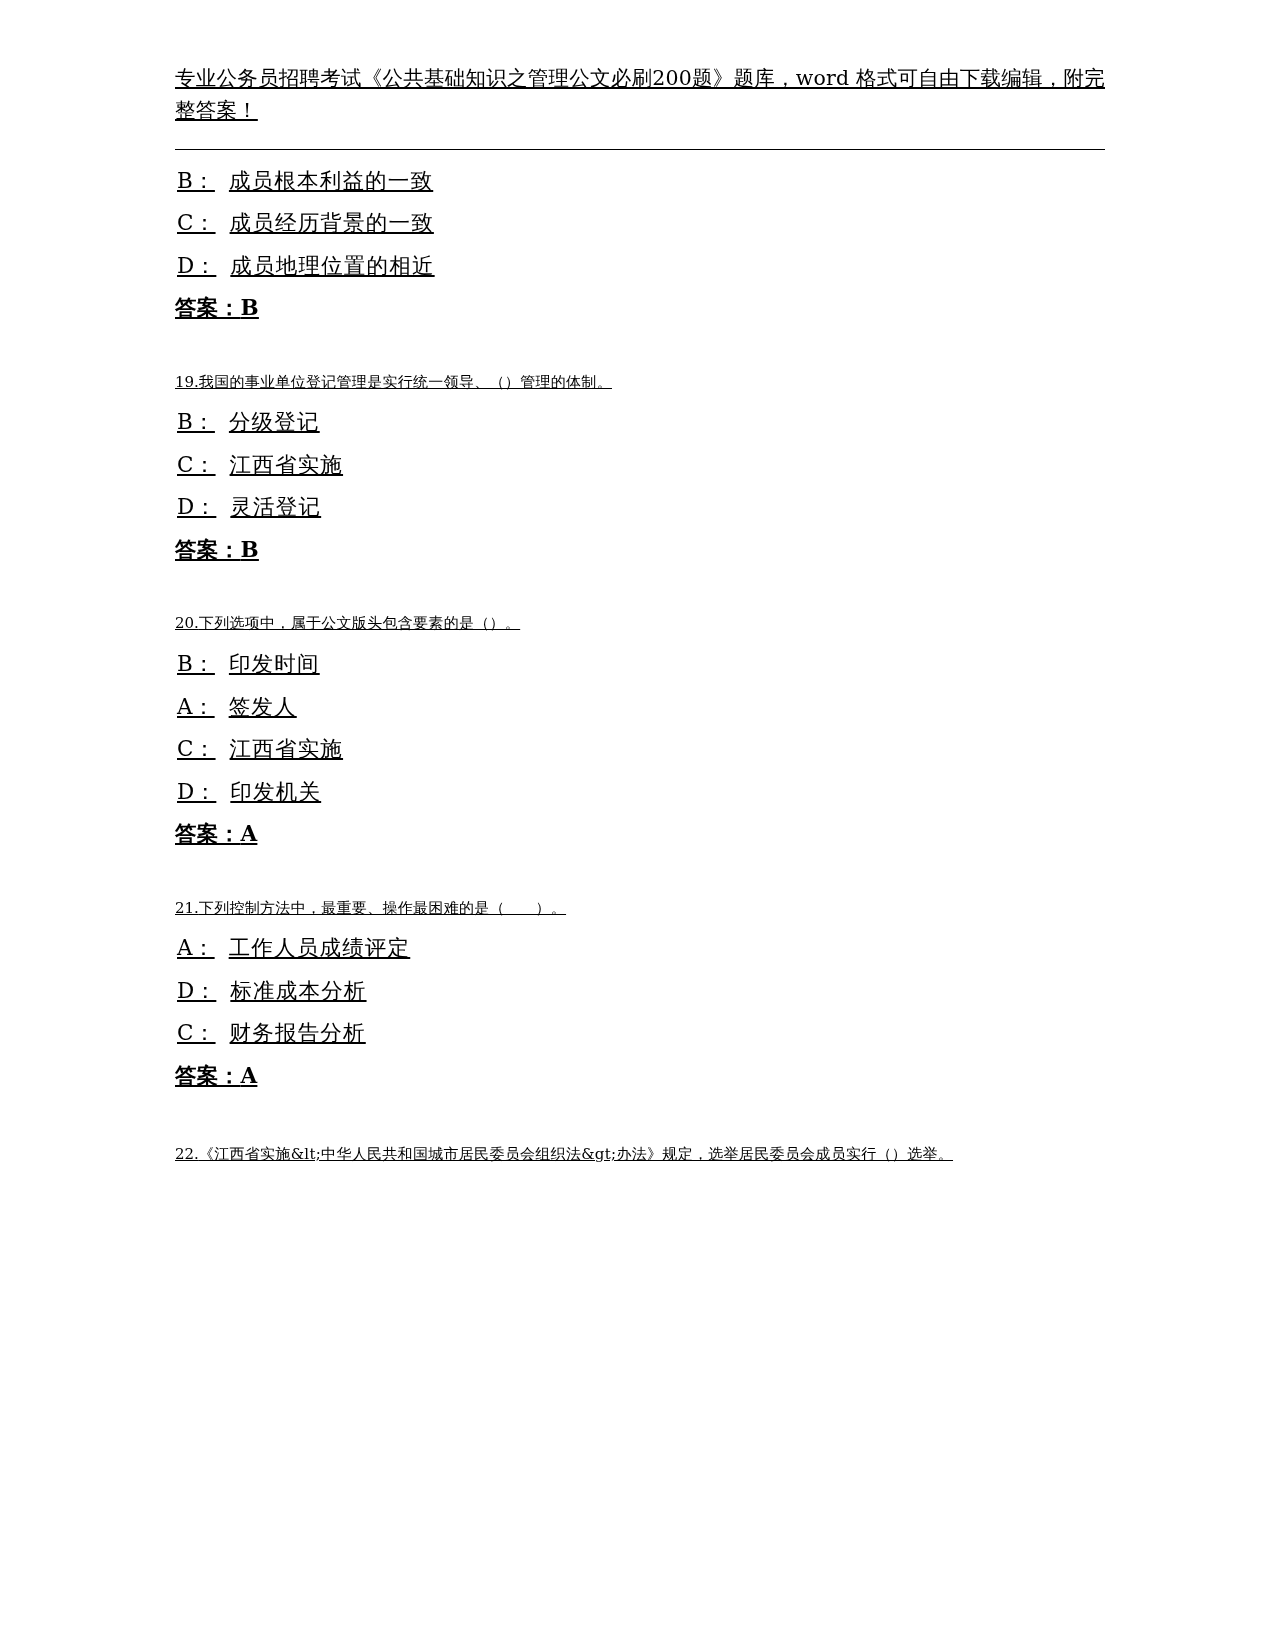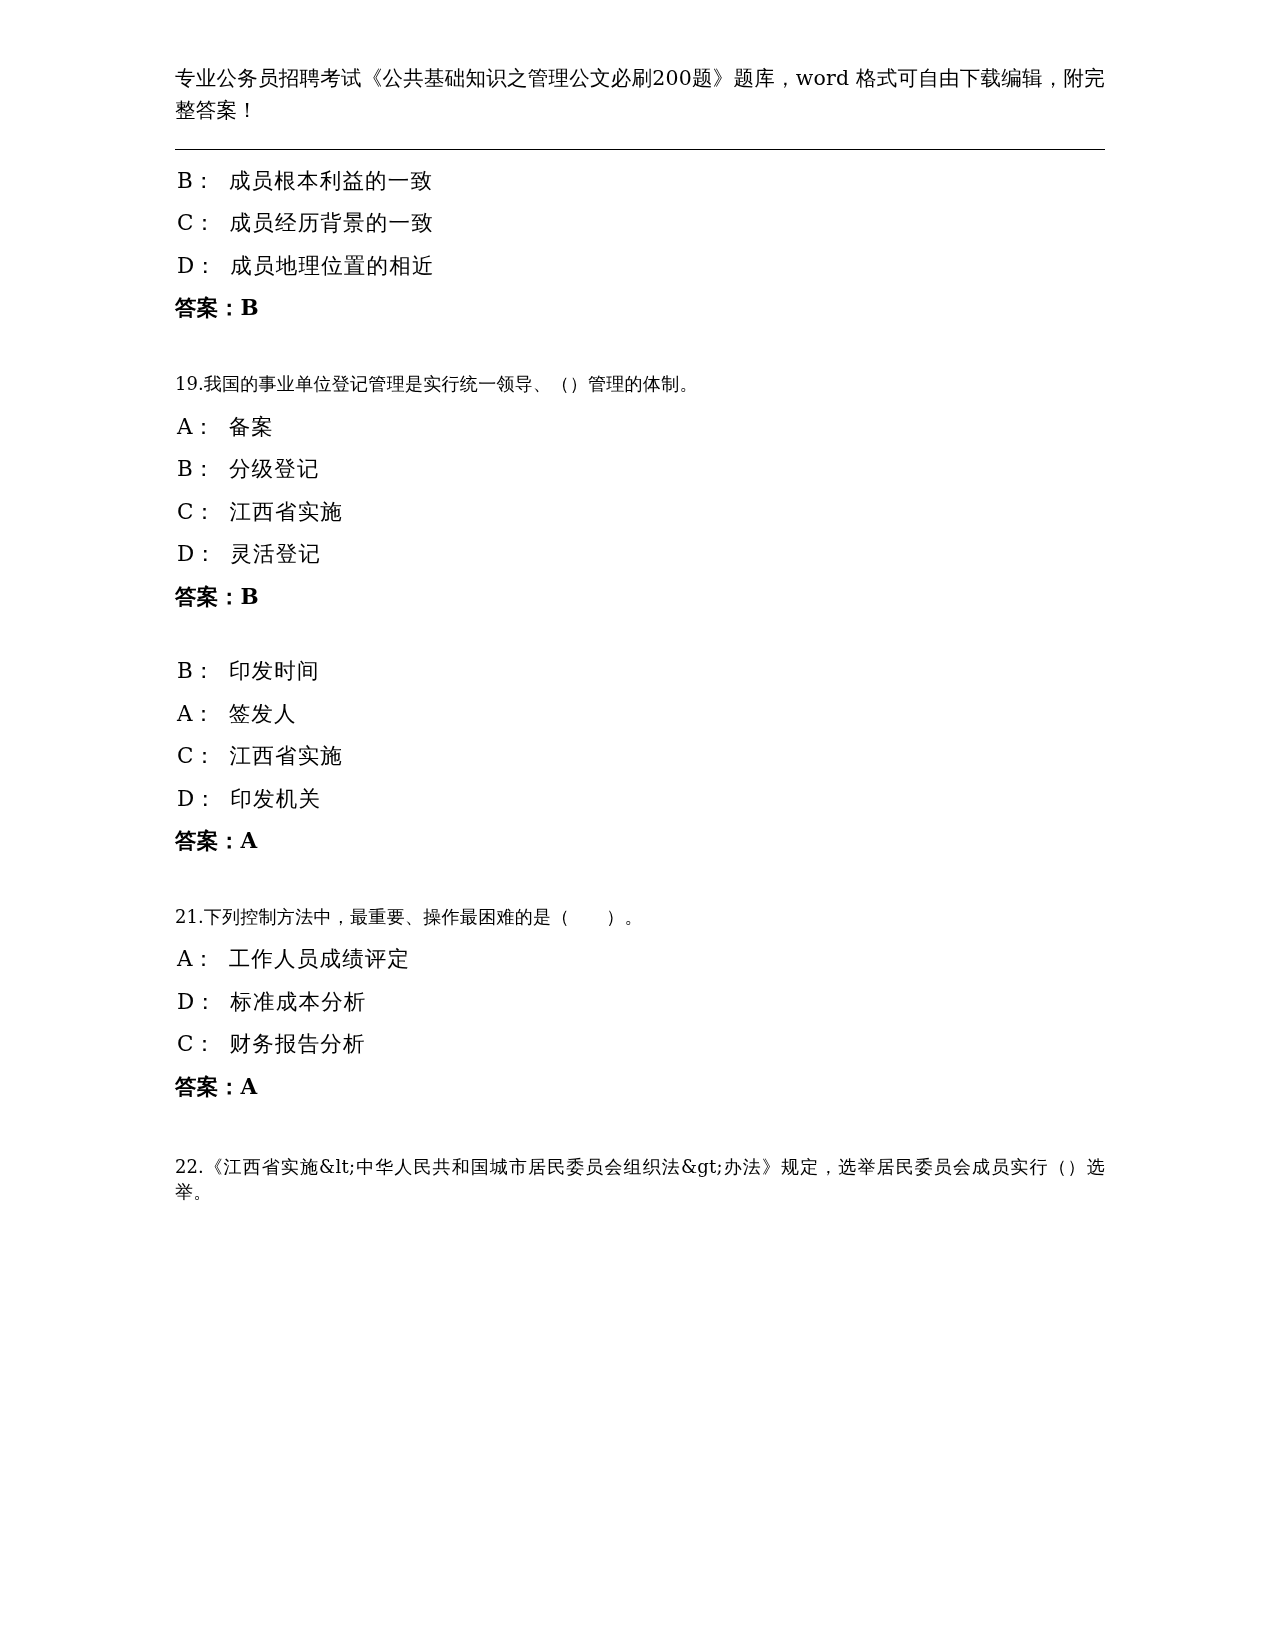--- a/index.html
+++ b/index.html
@@ -13,20 +13,21 @@
     font-family: "DejaVu Serif", "Liberation Serif", serif;
     color: #000000;
     position: relative;
     overflow: hidden;
   }
   .page {
     box-sizing: border-box;
     width: 1275px;
     height: 1650px;
     padding: 62px 170px 0 175px;
+    text-decoration: underline;
   }
   .header-text {
     font-size: 20.5px;
     line-height: 1.58;
     letter-spacing: 0.2px;
     text-align: justify;
     margin: 0;
   }
   .header-rule {
     border: none;
@@ -60,21 +61,21 @@
   .answer .ans-val {
     font-weight: bold;
   }
   .q-block {
     margin-top: 0;
   }
   .q-gap {
     height: 53px;
   }
   .q-stem {
-    font-size: 18px;
+    font-size: 15px;
     line-height: 1.38;
     margin: 0 0 19px 0;
     letter-spacing: 0.3px;
     text-align: justify;
   }
   .q-num {
     letter-spacing: 0;
   }
   .tail-gap {
     height: 58px;
@@ -105,39 +106,39 @@
       </p>
     </div>
 
     <div class="q-gap"></div>
 
     <div class="q-block">
       <p class="q-stem">
         <span class="q-num">19.</span><span>我国的事业单位登记管理是实行统一领导、（）管理的体制。</span>
       </p>
       <p class="line opt">
-        <span class="opt-letter">A：</span><span class="opt-text">备案</span>
-      </p>
-      <p class="line opt">
         <span class="opt-letter">B：</span><span class="opt-text">分级登记</span>
       </p>
       <p class="line opt">
         <span class="opt-letter">C：</span><span class="opt-text">江西省实施</span>
       </p>
       <p class="line opt">
         <span class="opt-letter">D：</span><span class="opt-text">灵活登记</span>
       </p>
       <p class="line answer">
         <span>答案：</span><span class="ans-val">B</span>
       </p>
     </div>
 
     <div class="q-gap"></div>
 
     <div class="q-block">
+      <p class="q-stem">
+        <span class="q-num">20.</span><span>下列选项中，属于公文版头包含要素的是（）。</span>
+      </p>
       <p class="line opt">
         <span class="opt-letter">B：</span><span class="opt-text">印发时间</span>
       </p>
       <p class="line opt">
         <span class="opt-letter">A：</span><span class="opt-text">签发人</span>
       </p>
       <p class="line opt">
         <span class="opt-letter">C：</span><span class="opt-text">江西省实施</span>
       </p>
       <p class="line opt">

